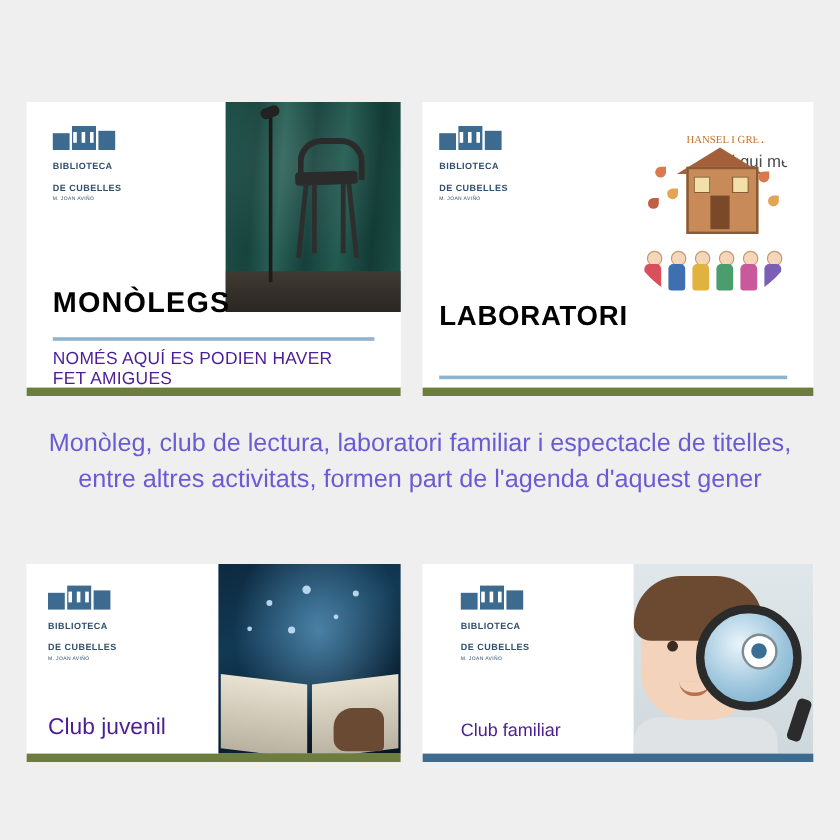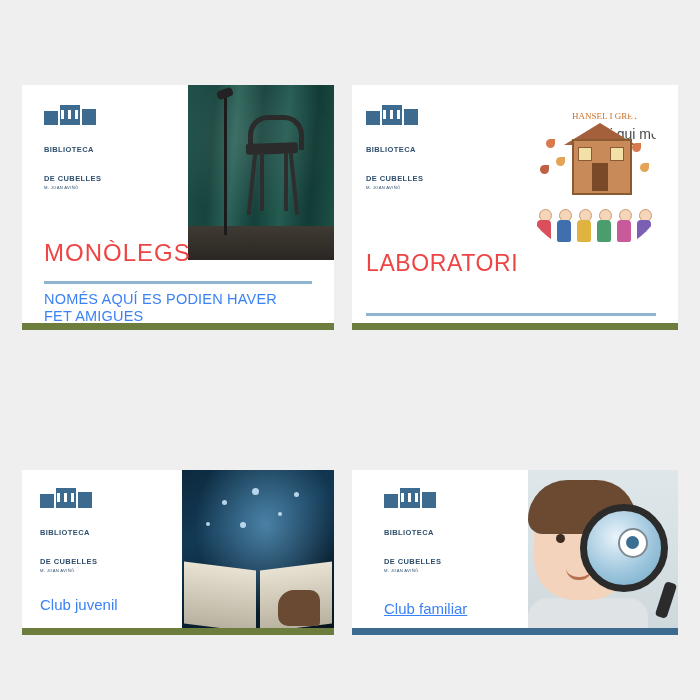--- a/index.html
+++ b/index.html
@@ -68,39 +68,39 @@
   .logo-mark .blk {
     position: absolute;
     background: #3d6a8f;
   }
   .logo-name {
     font-size: 7.5px;
     font-weight: bold;
     color: #2f4f6d;
     letter-spacing: 0.4px;
     line-height: 9px;
-    margin-top: 20px;
+    margin-top: 9px;
   }
   .logo-sub {
     font-size: 4.2px;
     color: #2f4f6d;
     letter-spacing: 0.3px;
     margin-top: 2px;
   }
 
   
   .card-title {
     position: absolute;
-    color: #ef4444;
-    font-weight: normal;
+    color: #000000;
+    font-weight: bold;
     line-height: 1.12;
   }
   .card-sub {
     position: absolute;
-    color: #3b82f6;
+    color: #4c1d95;
     line-height: 1.2;
   }
   .rule {
     position: absolute;
     background: #8fb4cf;
     height: 3px;
   }
   .bottom-bar {
     position: absolute;
     left: 0;
@@ -196,21 +196,21 @@
   .titelles-photo .kid .body {
     position:absolute; left:1px; top:11px; width:14px; height:22px; border-radius:4px 4px 2px 2px;
   }
   .titelles-photo .leaf {
     position:absolute; width:9px; height:9px; border-radius:50% 0 50% 50%; opacity:.9;
   }
 
   
   #card-devora { left: 22px; top: 470px; width: 312px; height: 165px; }
   #card-devora .card-title { left: 18px; top: 100px; font-size: 21px; letter-spacing: .4px; }
-  #card-devora .card-sub { left: 18px; top: 126px; font-size: 15px; }
+  #card-devora .card-sub { left: 18px; top: 126px; font-size: 19px; }
   #card-devora .bottom-bar { background: #6d7d3e; }
 
   .book-photo {
     left: 160px; top: 0; width: 152px; height: 158px;
     background:
       radial-gradient(ellipse at 55% 35%, rgba(120,190,235,.55), rgba(0,0,0,0) 60%),
       linear-gradient(160deg, #0d2a3f 0%, #123954 35%, #0a2133 70%, #061620 100%);
   }
   .book-photo .page-l, .book-photo .page-r {
     position:absolute; bottom: 0; width: 72px; height: 62px;
@@ -222,21 +222,21 @@
     position:absolute; right: 14px; bottom: 2px; width: 42px; height: 36px;
     background:#6a4a33; border-radius: 16px 10px 4px 10px;
   }
   .book-photo .spark {
     position:absolute; background:#cfeaff; border-radius:50%; opacity:.85;
   }
 
   
   #card-labo { left: 352px; top: 470px; width: 326px; height: 165px; }
   #card-labo .card-title { left: 32px; top: 82px; font-size: 22px; letter-spacing: .4px; }
-  #card-labo .card-sub { left: 32px; top: 130px; font-size: 15px; text-decoration: underline; }
+  #card-labo .card-sub { left: 32px; top: 130px; font-size: 15px; }
   #card-labo .bottom-bar { background: #3d6a8f; }
 
   .kid-photo {
     left: 176px; top: 0; width: 150px; height: 158px;
     background: linear-gradient(180deg,#dfe7ea 0%,#cfd9dd 100%);
   }
   .kid-photo .face {
     position:absolute; left: 6px; top: 22px; width: 96px; height: 108px;
     background:#f3d3bb; border-radius: 46px 46px 40px 40px;
   }
@@ -370,20 +370,21 @@
 
     <div class="card-title">
       <span>LABORATORI</span><br>
     </div>
     <div class="rule"></div>
     <div class="card-sub">HANSEL I GRETEL</div>
 
     <div class="bottom-bar"></div>
   </div>
 
+  <div class="middle-text">Monòleg, club de lectura, laboratori familiar i espectacle de titelles, entre altres activitats, formen part de l'agenda d'aquest gener</div>
 
   <div class="card" id="card-devora">
 
     <div class="photo-rect book-photo">
       <div class="page-l"></div>
       <div class="page-r"></div>
       <div class="hand"></div>
       <div class="spark" style="left:40px; top:30px; width:5px; height:5px;"></div>
       <div class="spark" style="left:70px; top:18px; width:7px; height:7px;"></div>
       <div class="spark" style="left:96px; top:42px; width:4px; height:4px;"></div>

